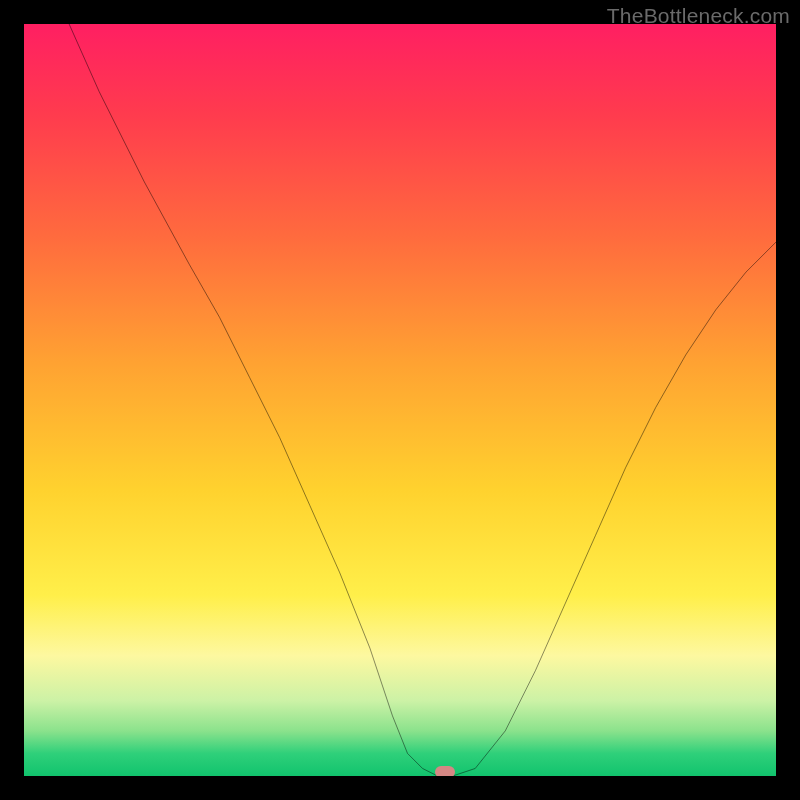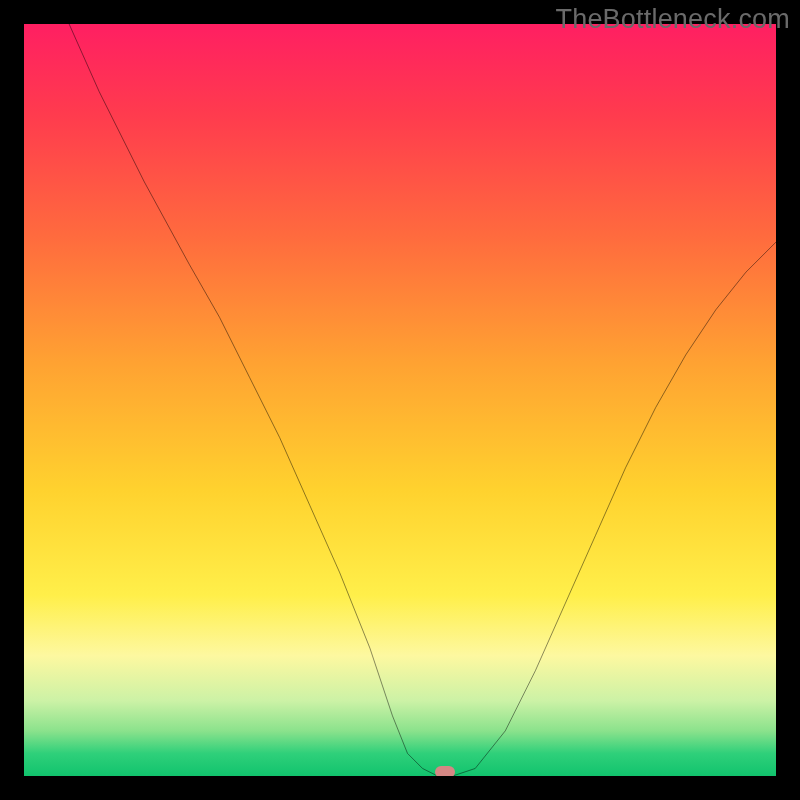--- a/index.html
+++ b/index.html
@@ -53,21 +53,21 @@
     height: 12px;
     border-radius: 6px;
     background: #d58784;
     transform: translate(-50%, -50%);
   }
   .watermark {
     position: absolute;
     top: 4px;
     right: 10px;
     color: #6a6a6a;
-    font-size: 27px;
+    font-size: 21px;
     font-weight: 500;
     letter-spacing: 0.2px;
     user-select: none;
   }
 </style>
 </head>
 <body>
 
 <div class="stage">
 

